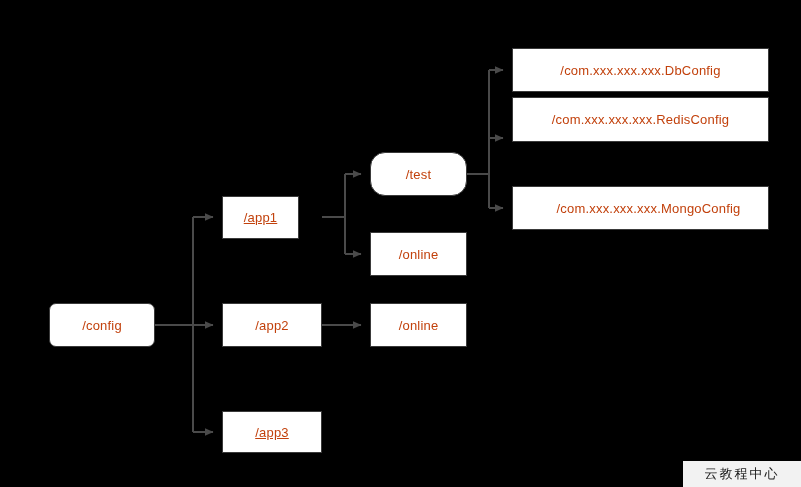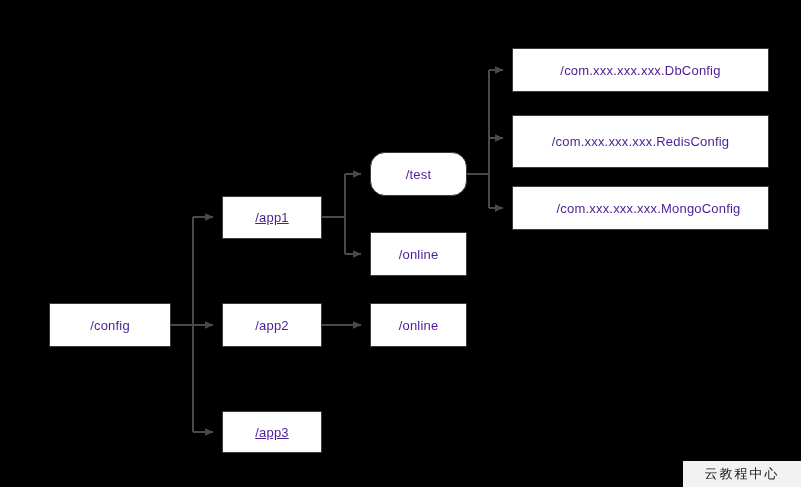--- a/index.html
+++ b/index.html
@@ -25,21 +25,21 @@
     height: 487px;
   }
   .node-box {
     position: absolute;
     background: #ffffff;
     border: 1px solid #3a3a3a;
     box-sizing: border-box;
     display: flex;
     align-items: center;
     justify-content: center;
-    color: #4c1d95;
+    color: #c2410c;
     font-size: 13px;
     letter-spacing: 0.2px;
     white-space: nowrap;
   }
   .node-label {
     display: block;
     line-height: 1;
   }
   #watermark {
     position: absolute;
@@ -89,25 +89,25 @@
       <path d="M322,325 L361,325" marker-end="url(#arrowhead)"></path>
 
       <path d="M467,174 L489,174"></path>
       <path d="M489,70 L489,208"></path>
       <path d="M489,70 L503,70" marker-end="url(#arrowhead)"></path>
       <path d="M489,138 L503,138" marker-end="url(#arrowhead)"></path>
       <path d="M489,208 L503,208" marker-end="url(#arrowhead)"></path>
     </g>
   </svg>
 
-  <div class="node-box" style="left:49px; top:303px; width:122px; height:44px;">
+  <div class="node-box" style="left:49px; top:303px; width:106px; height:44px;border-radius:7px;">
     <span class="node-label">/config</span>
   </div>
 
-  <div class="node-box" style="left:222px; top:196px; width:100px; height:43px;text-decoration:underline;">
+  <div class="node-box" style="left:222px; top:196px; width:77px; height:43px;text-decoration:underline;">
     <span class="node-label">/app1</span>
   </div>
 
   <div class="node-box" style="left:222px; top:303px; width:100px; height:44px;">
     <span class="node-label">/app2</span>
   </div>
 
   <div class="node-box" style="left:222px; top:411px; width:100px; height:42px;text-decoration:underline;">
     <span class="node-label">/app3</span>
   </div>
@@ -121,21 +121,21 @@
   </div>
 
   <div class="node-box" style="left:370px; top:303px; width:97px; height:44px;">
     <span class="node-label">/online</span>
   </div>
 
   <div class="node-box" style="left:512px; top:48px; width:257px; height:44px;">
     <span class="node-label">/com.xxx.xxx.xxx.DbConfig</span>
   </div>
 
-  <div class="node-box" style="left:512px; top:115px; width:257px; height:53px;">
+  <div class="node-box" style="left:512px; top:97px; width:257px; height:45px;">
     <span class="node-label">/com.xxx.xxx.xxx.RedisConfig</span>
   </div>
 
   <div class="node-box" style="left:512px; top:186px; width:257px; height:44px;padding-left:16px;">
     <span class="node-label">/com.xxx.xxx.xxx.MongoConfig</span>
   </div>
 
   <div id="watermark">
     <span>云教程中心</span>
   </div>

